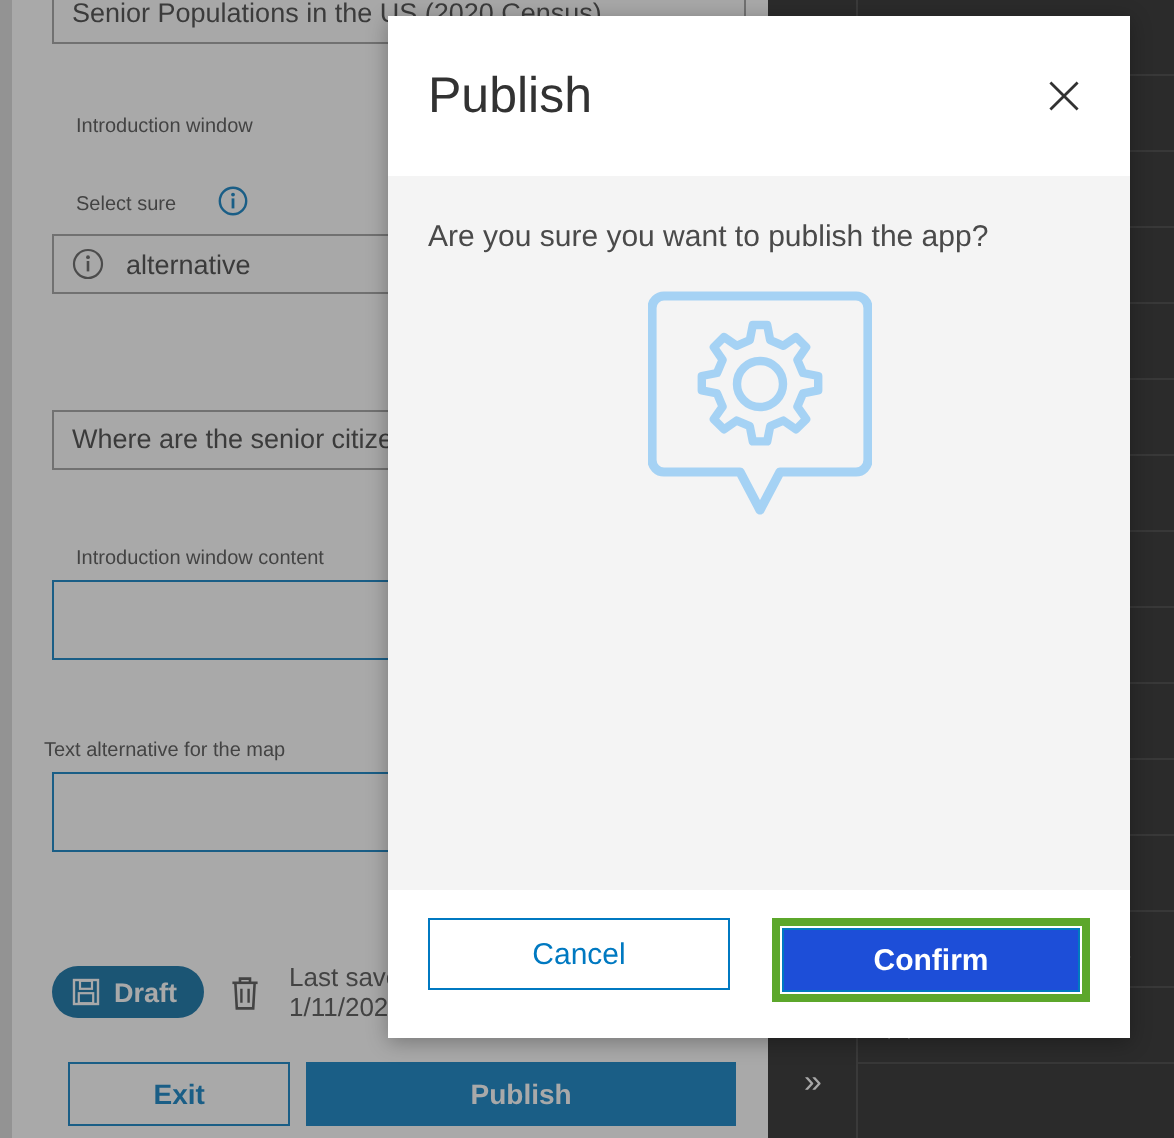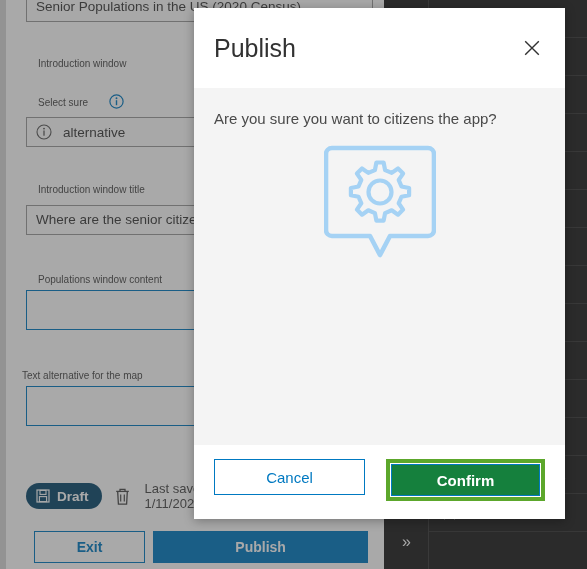--- a/index.html
+++ b/index.html
@@ -175,21 +175,21 @@
   .status-row {
     position: absolute;
     left: 20px;
     top: 481px;
     display: flex;
     align-items: center;
   }
   .draft-badge {
     display: inline-flex;
     align-items: center;
-    background: #0c4a6e;
+    background: #0369a1;
     color: #ffffff;
     border-radius: 13px;
     height: 26px;
     padding: 0 13px 0 10px;
     font-size: 13.5px;
     font-weight: bold;
   }
   .draft-badge .save-ic { margin-right: 7px; display: flex; }
   .trash-btn {
     margin-left: 12px;
@@ -339,21 +339,21 @@
     border: 4px solid #5ca72b;
     padding: 1px;
     background: #ffffff;
     box-sizing: border-box;
     display: flex;
   }
   .dlg-confirm {
     flex: 1 1 auto;
     height: 32px;
     border: 1px solid #0079c1;
-    background: #15803d;
+    background: #1d4ed8;
     color: #ffffff;
     font-size: 15px;
     font-weight: bold;
     display: flex;
     align-items: center;
     justify-content: center;
     cursor: pointer;
     box-sizing: border-box;
   }
 </style>
@@ -434,26 +434,25 @@
             <svg width="16" height="16" viewBox="0 0 16 16">
               <circle cx="8" cy="8" r="7" fill="none" stroke="#5a5a5a" stroke-width="1.1"></circle>
               <circle cx="8" cy="4.6" r="0.95" fill="#5a5a5a"></circle>
               <rect x="7.35" y="6.5" width="1.3" height="5.2" fill="#5a5a5a"></rect>
             </svg>
           </span>
           <span>alternative</span>
         </div>
       </div>
 
-      <div class="field-label" style="position:absolute; left:20px; top:172px;">Introduction window title</div>
       <div style="position:absolute; left:20px; top:205px;">
         <div class="text-input">Where are the senior citizens in the US?</div>
       </div>
 
-      <div class="field-label" style="position:absolute; left:20px; top:262px;">Populations window content</div>
+      <div class="field-label" style="position:absolute; left:20px; top:262px;">Introduction window content</div>
       <div style="position:absolute; left:20px; top:290px;">
         <div class="rich-input">
           <span class="pencil">
             <svg width="19" height="19" viewBox="0 0 19 19">
               <path d="M3 15.6l1.1-3.3L13.2 3.2l2.2 2.2-9.1 9.1-3.3 1.1z" fill="none" stroke="#0079c1" stroke-width="1.2"></path>
               <path d="M4.1 12.3l2.2 2.2" fill="none" stroke="#0079c1" stroke-width="1.2"></path>
             </svg>
           </span>
         </div>
       </div>
@@ -510,21 +509,21 @@
     <div class="modal-header">
       <h1 class="modal-title">Publish</h1>
       <div class="modal-close">
         <svg width="18" height="18" viewBox="0 0 18 18">
           <path d="M2.2 2.2 15.8 15.8M15.8 2.2 2.2 15.8" stroke="#323232" stroke-width="1.4" fill="none"></path>
         </svg>
       </div>
     </div>
 
     <div class="modal-content">
-      <p class="modal-question">Are you sure you want to citizens the app?</p>
+      <p class="modal-question">Are you sure you want to publish the app?</p>
 
       <div class="illus-wrap">
         <span>
           <svg width="112" height="118" viewBox="0 0 112 118">
             <path d="M8 5h96a6 6 0 0 1 6 6v76a6 6 0 0 1-6 6H66L56 112 46 93H8a6 6 0 0 1-6-6V11a6 6 0 0 1 6-6z" fill="none" stroke="#a5d2f4" stroke-width="4.6" stroke-linejoin="round"></path>
             <path d="M56 19.5l3.6 0 1.5 7.6 6.6 2.8 6.3-4.4 5.1 5.1-4.4 6.3 2.8 6.6 7.6 1.5v7.2l-7.6 1.5-2.8 6.6 4.4 6.3-5.1 5.1-6.3-4.4-6.6 2.8-1.5 7.6h-7.2l-1.5-7.6-6.6-2.8-6.3 4.4-5.1-5.1 4.4-6.3-2.8-6.6-7.6-1.5v-7.2l7.6-1.5 2.8-6.6-4.4-6.3 5.1-5.1 6.3 4.4 6.6-2.8 1.5-7.6z" fill="none" stroke="#a5d2f4" stroke-width="4.2" stroke-linejoin="round"></path>
             <circle cx="56" cy="49" r="11.5" fill="none" stroke="#a5d2f4" stroke-width="4.2"></circle>
           </svg>
         </span>
       </div>

